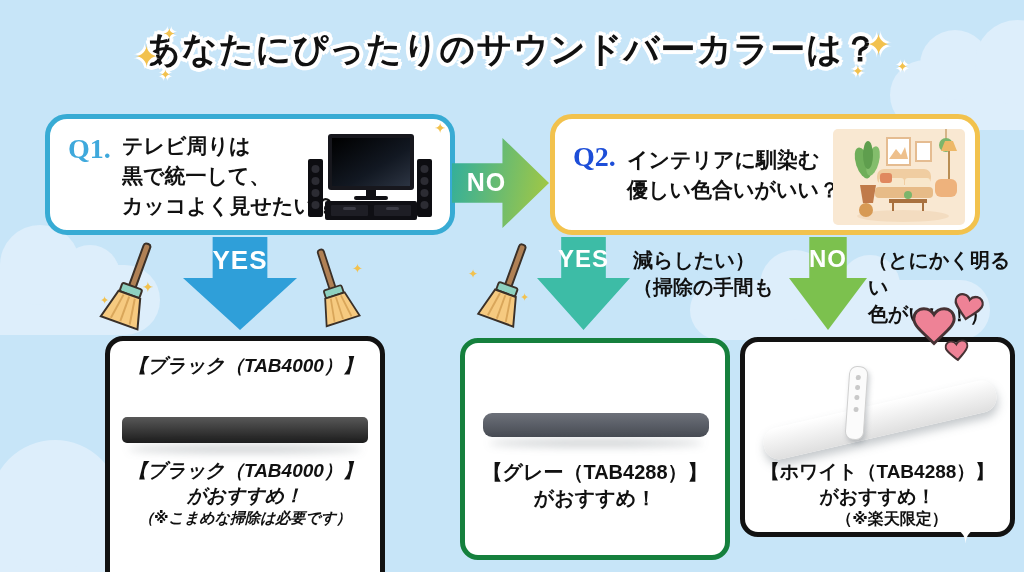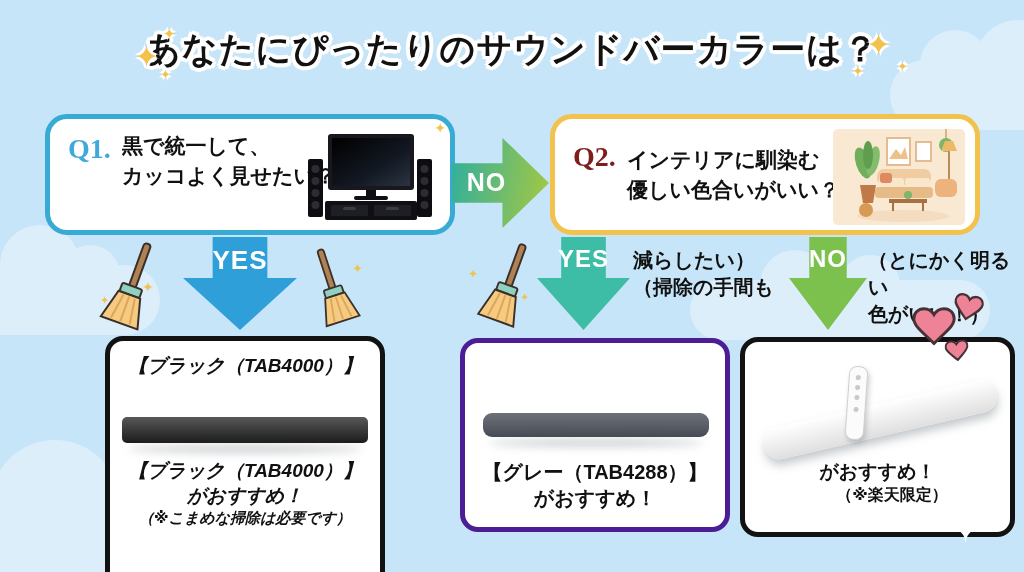--- a/index.html
+++ b/index.html
@@ -15,21 +15,21 @@
     text-shadow:-3px -3px 0 #fff,3px -3px 0 #fff,-3px 3px 0 #fff,3px 3px 0 #fff,-4px 0 0 #fff,4px 0 0 #fff,0 -4px 0 #fff,0 4px 0 #fff;}
   .sparkle{position:absolute;color:#f2c14e;text-shadow:-2px -2px 0 #fff,2px -2px 0 #fff,-2px 2px 0 #fff,2px 2px 0 #fff;line-height:1;}
   .sparkle.plain{text-shadow:none;}
 
   
   .qbox{position:absolute;background:#fff;border-radius:22px;box-sizing:border-box;}
   .qbox.q1{left:45px;top:114px;width:410px;height:121px;border:5px solid #38abd4;}
   .qbox.q2{left:550px;top:114px;width:430px;height:121px;border:5px solid #f2c24d;}
   .qlabel{position:absolute;left:18px;top:14px;font-size:28px;font-weight:800;font-family:Liberation Serif, serif;}
   .q1 .qlabel{color:#3fa9dc;}
-  .q2 .qlabel{color:#7f1d1d;top:22px;}
+  .q2 .qlabel{color:#1d4ed8;top:22px;}
   .qtext{position:absolute;left:72px;top:12px;font-size:21px;font-weight:800;color:#111;line-height:1.42;}
   .q2 .qtext{top:26px;}
   .qtext span{display:block;}
   .qillus{position:absolute;right:10px;top:10px;}
 
   
   .arrow-wrap{position:absolute;}
   .arrow-shape{position:absolute;left:0;top:0;width:100%;height:100%;}
   .arrow-label{position:absolute;width:100%;text-align:center;color:#fff;font-weight:800;letter-spacing:1px;}
   .right-arrow .arrow-shape{background:linear-gradient(100deg,#2fae9e,#a8c93f);
@@ -40,21 +40,21 @@
   .down-arrow.blue .arrow-shape{background:#2f9fd9;}
   .down-arrow.teal .arrow-shape{background:#3dbca6;}
   .down-arrow.green .arrow-shape{background:#7cc14e;}
 
   .note{position:absolute;font-size:20px;font-weight:800;color:#111;line-height:1.35;}
   .note span{display:block;}
 
   
   .rbox{position:absolute;background:#fff;border-radius:18px;box-sizing:border-box;text-align:center;}
   .rbox.r1{left:105px;top:336px;width:280px;height:256px;border:5px solid #121212;font-style:italic;}
-  .rbox.r2{left:460px;top:338px;width:270px;height:194px;border:5px solid #4c1d95;}
+  .rbox.r2{left:460px;top:338px;width:270px;height:222px;border:5px solid #15803d;}
   .rbox.r3{left:740px;top:337px;width:275px;height:200px;border:5px solid #121212;}
   .rhead{position:absolute;top:12px;width:100%;font-size:19px;font-weight:800;color:#111;}
   .rcap{position:absolute;width:100%;font-size:19px;font-weight:800;color:#111;line-height:1.3;}
   .rcap .small{font-size:15px;}
   .rcap span{display:block;}
 
   .bar{position:absolute;border-radius:5px;}
   .bar.black{left:12px;top:76px;width:246px;height:26px;background:linear-gradient(180deg,#585858,#1c1c1c);}
   .bar.gray{left:18px;top:70px;width:226px;height:24px;background:linear-gradient(180deg,#6d717a,#474b53);border-radius:9px;}
   .bar-shadow{position:absolute;background:rgba(60,70,80,.25);filter:blur(4px);border-radius:50%;}
@@ -97,20 +97,21 @@
   <span class="sparkle" style="left:134px;top:42px;font-size:30px;">✦</span>
   <span class="sparkle" style="left:163px;top:26px;font-size:15px;">✦</span>
   <span class="sparkle" style="left:160px;top:68px;font-size:13px;">✦</span>
   <span class="sparkle" style="left:866px;top:30px;font-size:30px;">✦</span>
   <span class="sparkle" style="left:852px;top:64px;font-size:14px;">✦</span>
   <span class="sparkle" style="left:897px;top:60px;font-size:13px;">✦</span>
 
   <div class="qbox q1">
     <span class="qlabel">Q1.</span>
     <div class="qtext">
+      <span>テレビ周りは</span>
       <span>黒で統一して、</span>
       <span>カッコよく見せたい？</span>
     </div>
     <svg class="qillus" width="135" height="100" viewBox="0 0 135 100">
       <rect x="3" y="30" width="15" height="58" rx="2" fill="#0d0d11"></rect>
       <circle cx="10.5" cy="40" r="4" fill="#2c2c33"></circle>
         <circle cx="10.5" cy="52" r="4" fill="#2c2c33"></circle>
       <circle cx="10.5" cy="64" r="4" fill="#2c2c33"></circle>
         <circle cx="10.5" cy="76" r="4" fill="#2c2c33"></circle>
       <rect x="112" y="30" width="15" height="58" rx="2" fill="#0d0d11"></rect>
@@ -260,20 +261,21 @@
 
   <div class="rbox r3">
     <div class="white-bar"></div>
     <div class="remote">
       <i style="left:6px;top:8px;"></i>
         <i style="left:6px;top:18px;"></i>
       <i style="left:6px;top:28px;"></i>
         <i style="left:6px;top:40px;"></i>
     </div>
     <div class="rcap" style="top:118px;">
+      <span>【ホワイト（TAB4288）】</span>
       <span>がおすすめ！</span>
       <span class="small" style="font-size:16px;padding-left:29px;">（※楽天限定）</span>
     </div>
   </div>
 
   <svg class="heart" style="left:912px;top:306px;" width="44" height="42" viewBox="0 0 24 22">
     <path d="M12 20 C6 14 1 10.5 1 6.5 C1 3.4 3.4 1 6.5 1 C8.7 1 10.9 2.3 12 4.2 C13.1 2.3 15.3 1 17.5 1 C20.6 1 23 3.4 23 6.5 C23 10.5 18 14 12 20 Z" fill="#ee8296" stroke="#463234" stroke-width="1.6"></path>
   </svg>
   <svg class="heart" style="left:953px;top:294px;transform:rotate(12deg);" width="30" height="28" viewBox="0 0 24 22">
     <path d="M12 20 C6 14 1 10.5 1 6.5 C1 3.4 3.4 1 6.5 1 C8.7 1 10.9 2.3 12 4.2 C13.1 2.3 15.3 1 17.5 1 C20.6 1 23 3.4 23 6.5 C23 10.5 18 14 12 20 Z" fill="#ee8296" stroke="#463234" stroke-width="1.8"></path>

